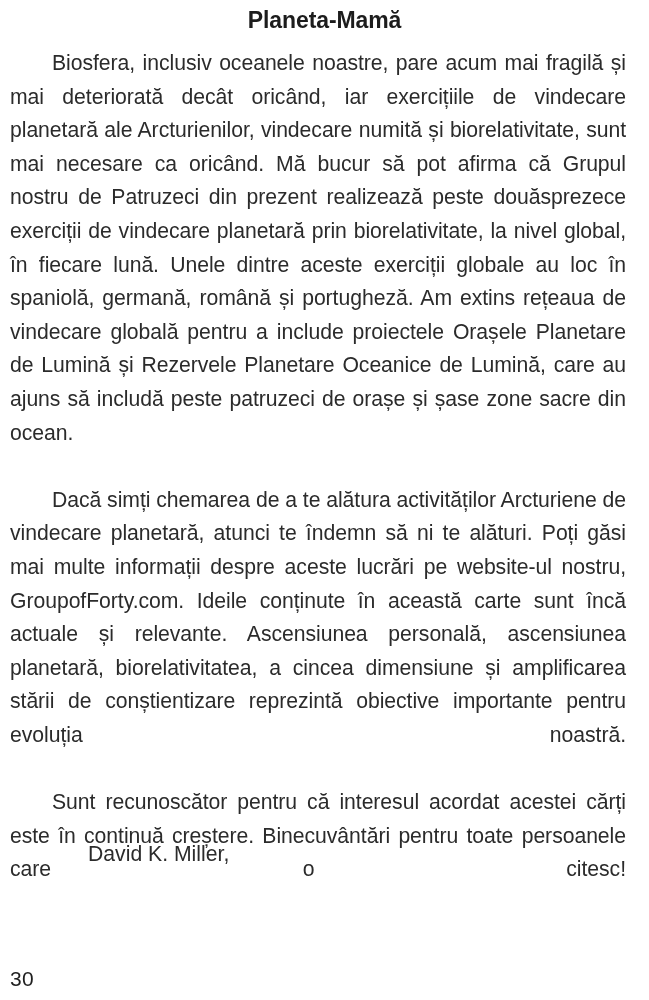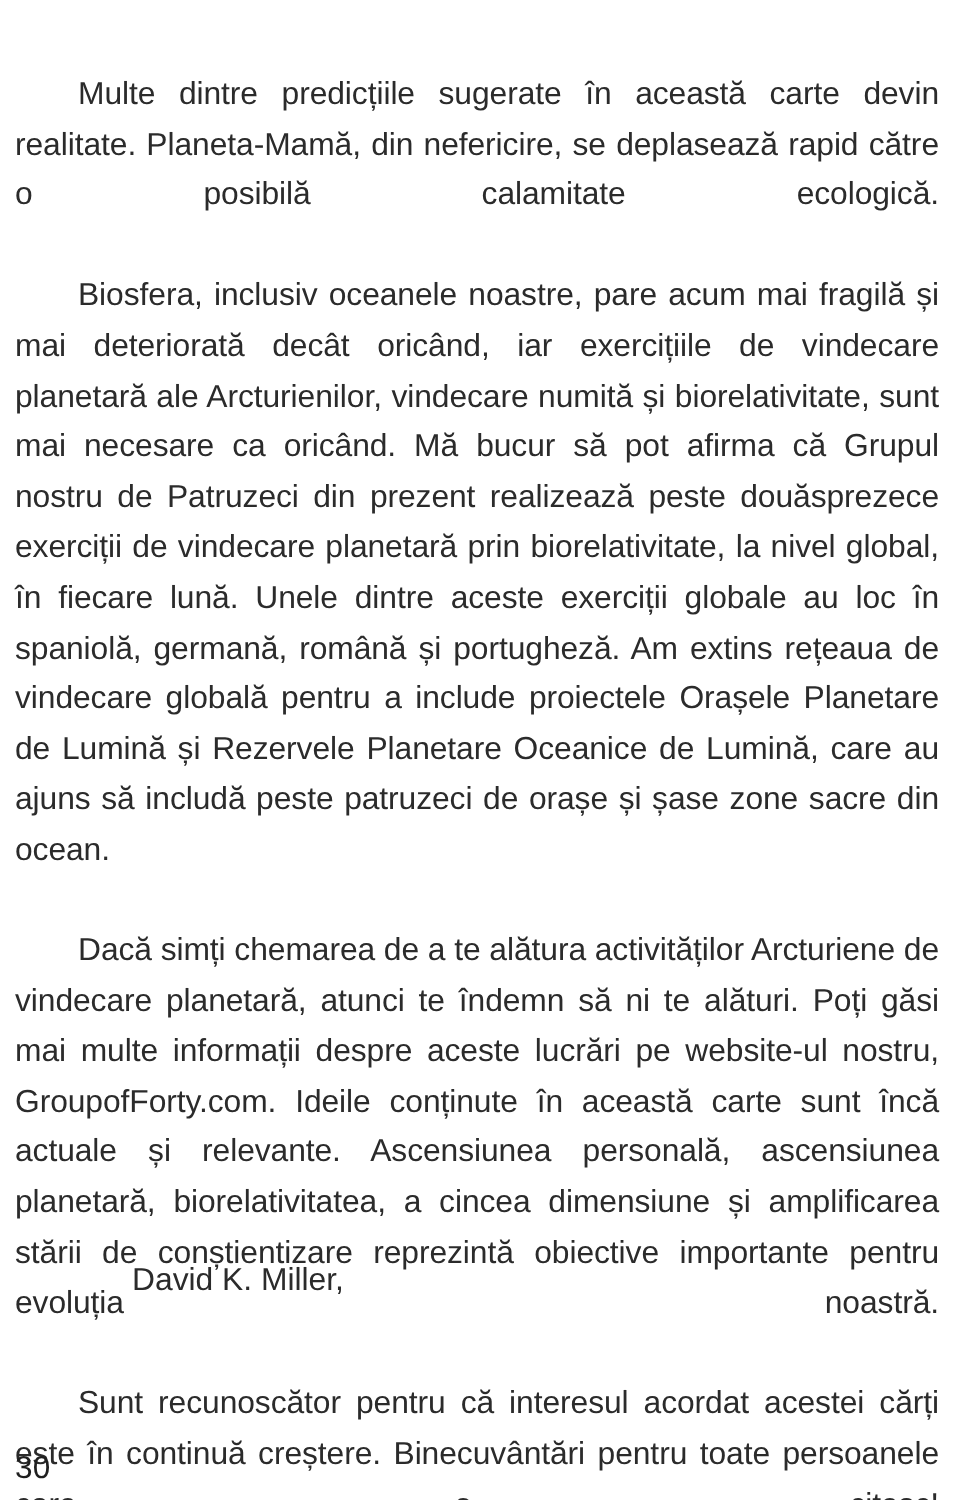--- a/index.html
+++ b/index.html
@@ -100,23 +100,23 @@
   .footer .running-author {
     flex: 0 0 auto;
     color: #2b2b2b;
   }
 </style>
 </head>
 <body>
 
 <div class="page">
 
+  <h1 class="chapter-title">Planeta-Mamă</h1>
 
   <div class="body-col">
-    <p class="para">Multe dintre predicțiile sugerate în această carte devin realitate. Planeta-Mamă, din nefericire, se deplasează rapid către o posibilă calamitate ecologică.</p>
     <p class="para">Biosfera, inclusiv oceanele noastre, pare acum mai fragilă și mai deteriorată decât oricând, iar exercițiile de vindecare planetară ale Arcturienilor, vindecare numită și biorelativitate, sunt mai necesare ca oricând. Mă bucur să pot afirma că Grupul nostru de Patruzeci din prezent realizează peste douăsprezece exerciții de vindecare planetară prin biorelativitate, la nivel global, în fiecare lună. Unele dintre aceste exerciții globale au loc în spaniolă, germană, română și portugheză. Am extins rețeaua de vindecare globală pentru a include proiectele Orașele Planetare de Lumină și Rezervele Planetare Oceanice de Lumină, care au ajuns să includă peste patruzeci de orașe și șase zone sacre din ocean.</p>
     <p class="para">Dacă simți chemarea de a te alătura activităților Arcturiene de vindecare planetară, atunci te îndemn să ni te alături. Poți găsi mai multe informații despre aceste lucrări pe website-ul nostru, GroupofForty.com. Ideile conținute în această carte sunt încă actuale și relevante. Ascensiunea personală, ascensiunea planetară, biorelativitatea, a cincea dimensiune și amplificarea stării de conștientizare reprezintă obiective importante pentru evoluția noastră.</p>
     <p class="para">Sunt recunoscător pentru că interesul acordat acestei cărți este în continuă creștere. Binecuvântări pentru toate persoanele care o citesc!</p>
   </div>
 
   <div class="signature">
     <div>David K. Miller,</div>
   </div>
 
   <div class="footer">

